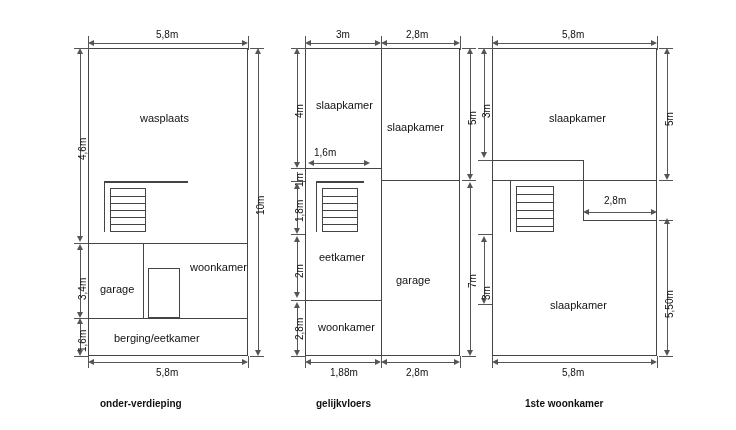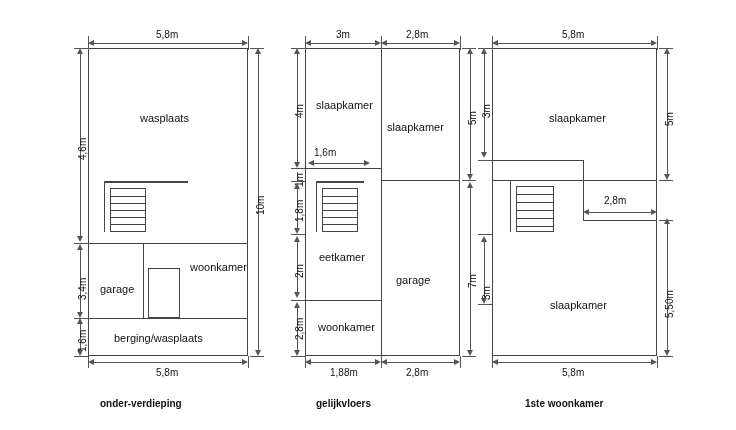--- a/index.html
+++ b/index.html
@@ -78,21 +78,21 @@
       <div class="step" style="top:21px;"></div>
       <div class="step" style="top:28px;"></div>
       <div class="step" style="top:35px;"></div>
     </div>
     <div class="line hline" style="left:104px;top:181px;width:84px;height:2px;"></div>
     <div class="line vline" style="left:104px;top:181px;height:51px;"></div>
 
     <div class="lbl" style="left:140px;top:113px;">wasplaats</div>
     <div class="lbl" style="left:100px;top:284px;">garage</div>
     <div class="lbl" style="left:190px;top:262px;">woonkamer</div>
-    <div class="lbl" style="left:114px;top:333px;">berging/wasplaats</div>
+    <div class="lbl" style="left:114px;top:333px;">berging/eetkamer</div>
 
     <div class="dimline h" style="left:92px;top:43px;width:152px;"></div>
     <div class="arrow-l" style="left:88px;top:40px;"></div>
     <div class="arrow-r" style="left:242px;top:40px;"></div>
     <div class="dimline v" style="left:88px;top:36px;height:14px;"></div>
     <div class="dimline v" style="left:248px;top:36px;height:14px;"></div>
     <div class="dim" style="left:156px;top:30px;">5,8m</div>
 
     <div class="dimline h" style="left:92px;top:362px;width:152px;"></div>
     <div class="arrow-l" style="left:88px;top:359px;"></div>

